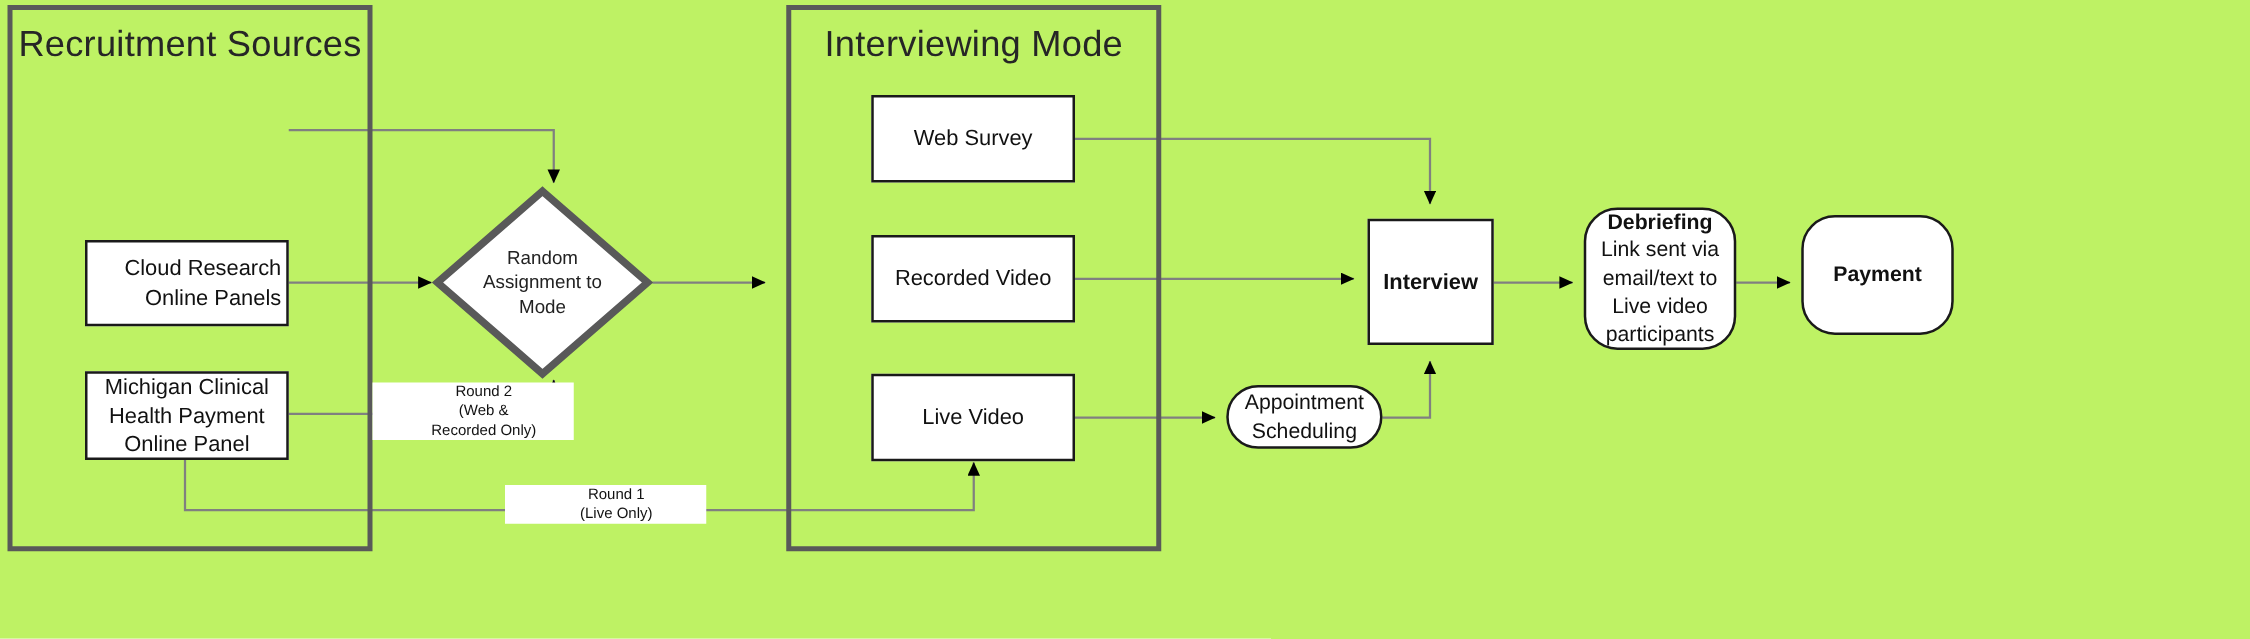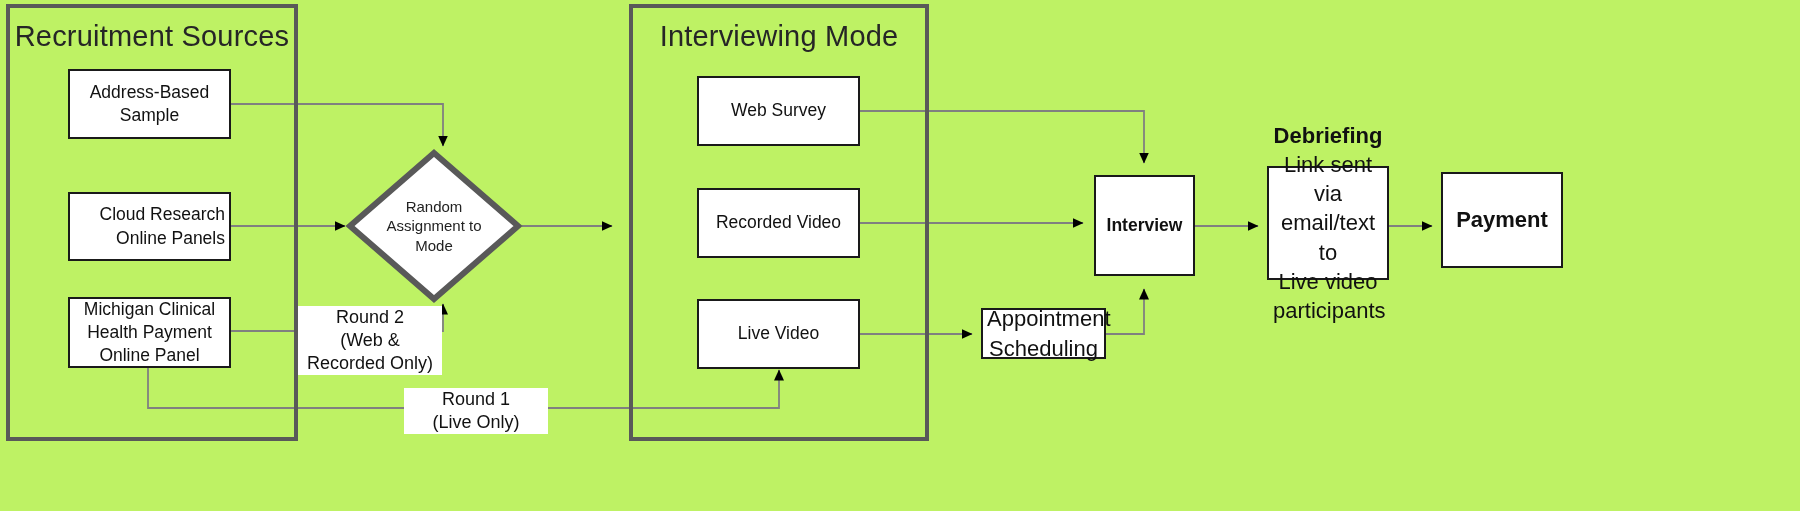--- a/index.html
+++ b/index.html
@@ -56,21 +56,21 @@
     text-align: center;
     font-size: 17.5px;
     line-height: 1.32;
     color: #111111;
     z-index: 3;
   }
   .node .lines { width: 100%; padding: 0 4px; box-sizing: border-box; }
   .node .bold-head { font-weight: bold; display: block; }
   .node .sub { display: block; }
 
-  .node.small-text { font-size: 22px; }
+  .node.small-text { font-size: 17px; border-radius: 27px; }
 
   
   .diamond-wrap {
     position: absolute;
     z-index: 3;
   }
   .diamond-shape {
     position: absolute;
     left: 0; top: 0;
     width: 100%; height: 100%;
@@ -85,26 +85,27 @@
     text-align: center;
     font-size: 15px;
     line-height: 1.28;
     color: #222222;
   }
 
   
   .edge-label {
     position: absolute;
     text-align: center;
-    font-size: 18px;
+    font-size: 12px;
     line-height: 1.28;
     color: #111111;
     white-space: pre-line;
     background: #ffffff;
     z-index: 4;
+    padding-left: 17px;
   }
 </style>
 </head>
 <body>
 
 <div id="stage">
 
   <svg id="wires" viewBox="0 0 1800 511">
     <defs>
       <marker id="ah" markerWidth="12" markerHeight="12" refX="10.5" refY="5" orient="auto" markerUnits="userSpaceOnUse">
@@ -134,24 +135,20 @@
       <path d="M1389,226 L1432,226" marker-end="url(#ah)"></path>
 
       <path d="M148,368 L148,408 L779,408 L779,370" marker-end="url(#ah)"></path>
     </g>
   </svg>
 
   <div class="group-box" style="left:6px; top:4px; width:292px; height:437px;">
     <div class="group-title" style="top:12px;">Recruitment Sources</div>
   </div>
 
-  <div class="node" style="left:68px; top:69px; width:163px; height:70px;">
-    <span class="lines" style="white-space:pre-line;">Address-Based
-Sample</span>
-  </div>
 
   <div class="node" style="left:68px; top:192px; width:163px; height:69px;">
     <span class="lines" style="white-space:pre-line;text-align:right;">Cloud Research
 Online Panels</span>
   </div>
 
   <div class="node" style="left:68px; top:297px; width:163px; height:71px;">
     <span class="lines" style="white-space:pre-line;">Michigan Clinical
 Health Payment
 Online Panel</span>

